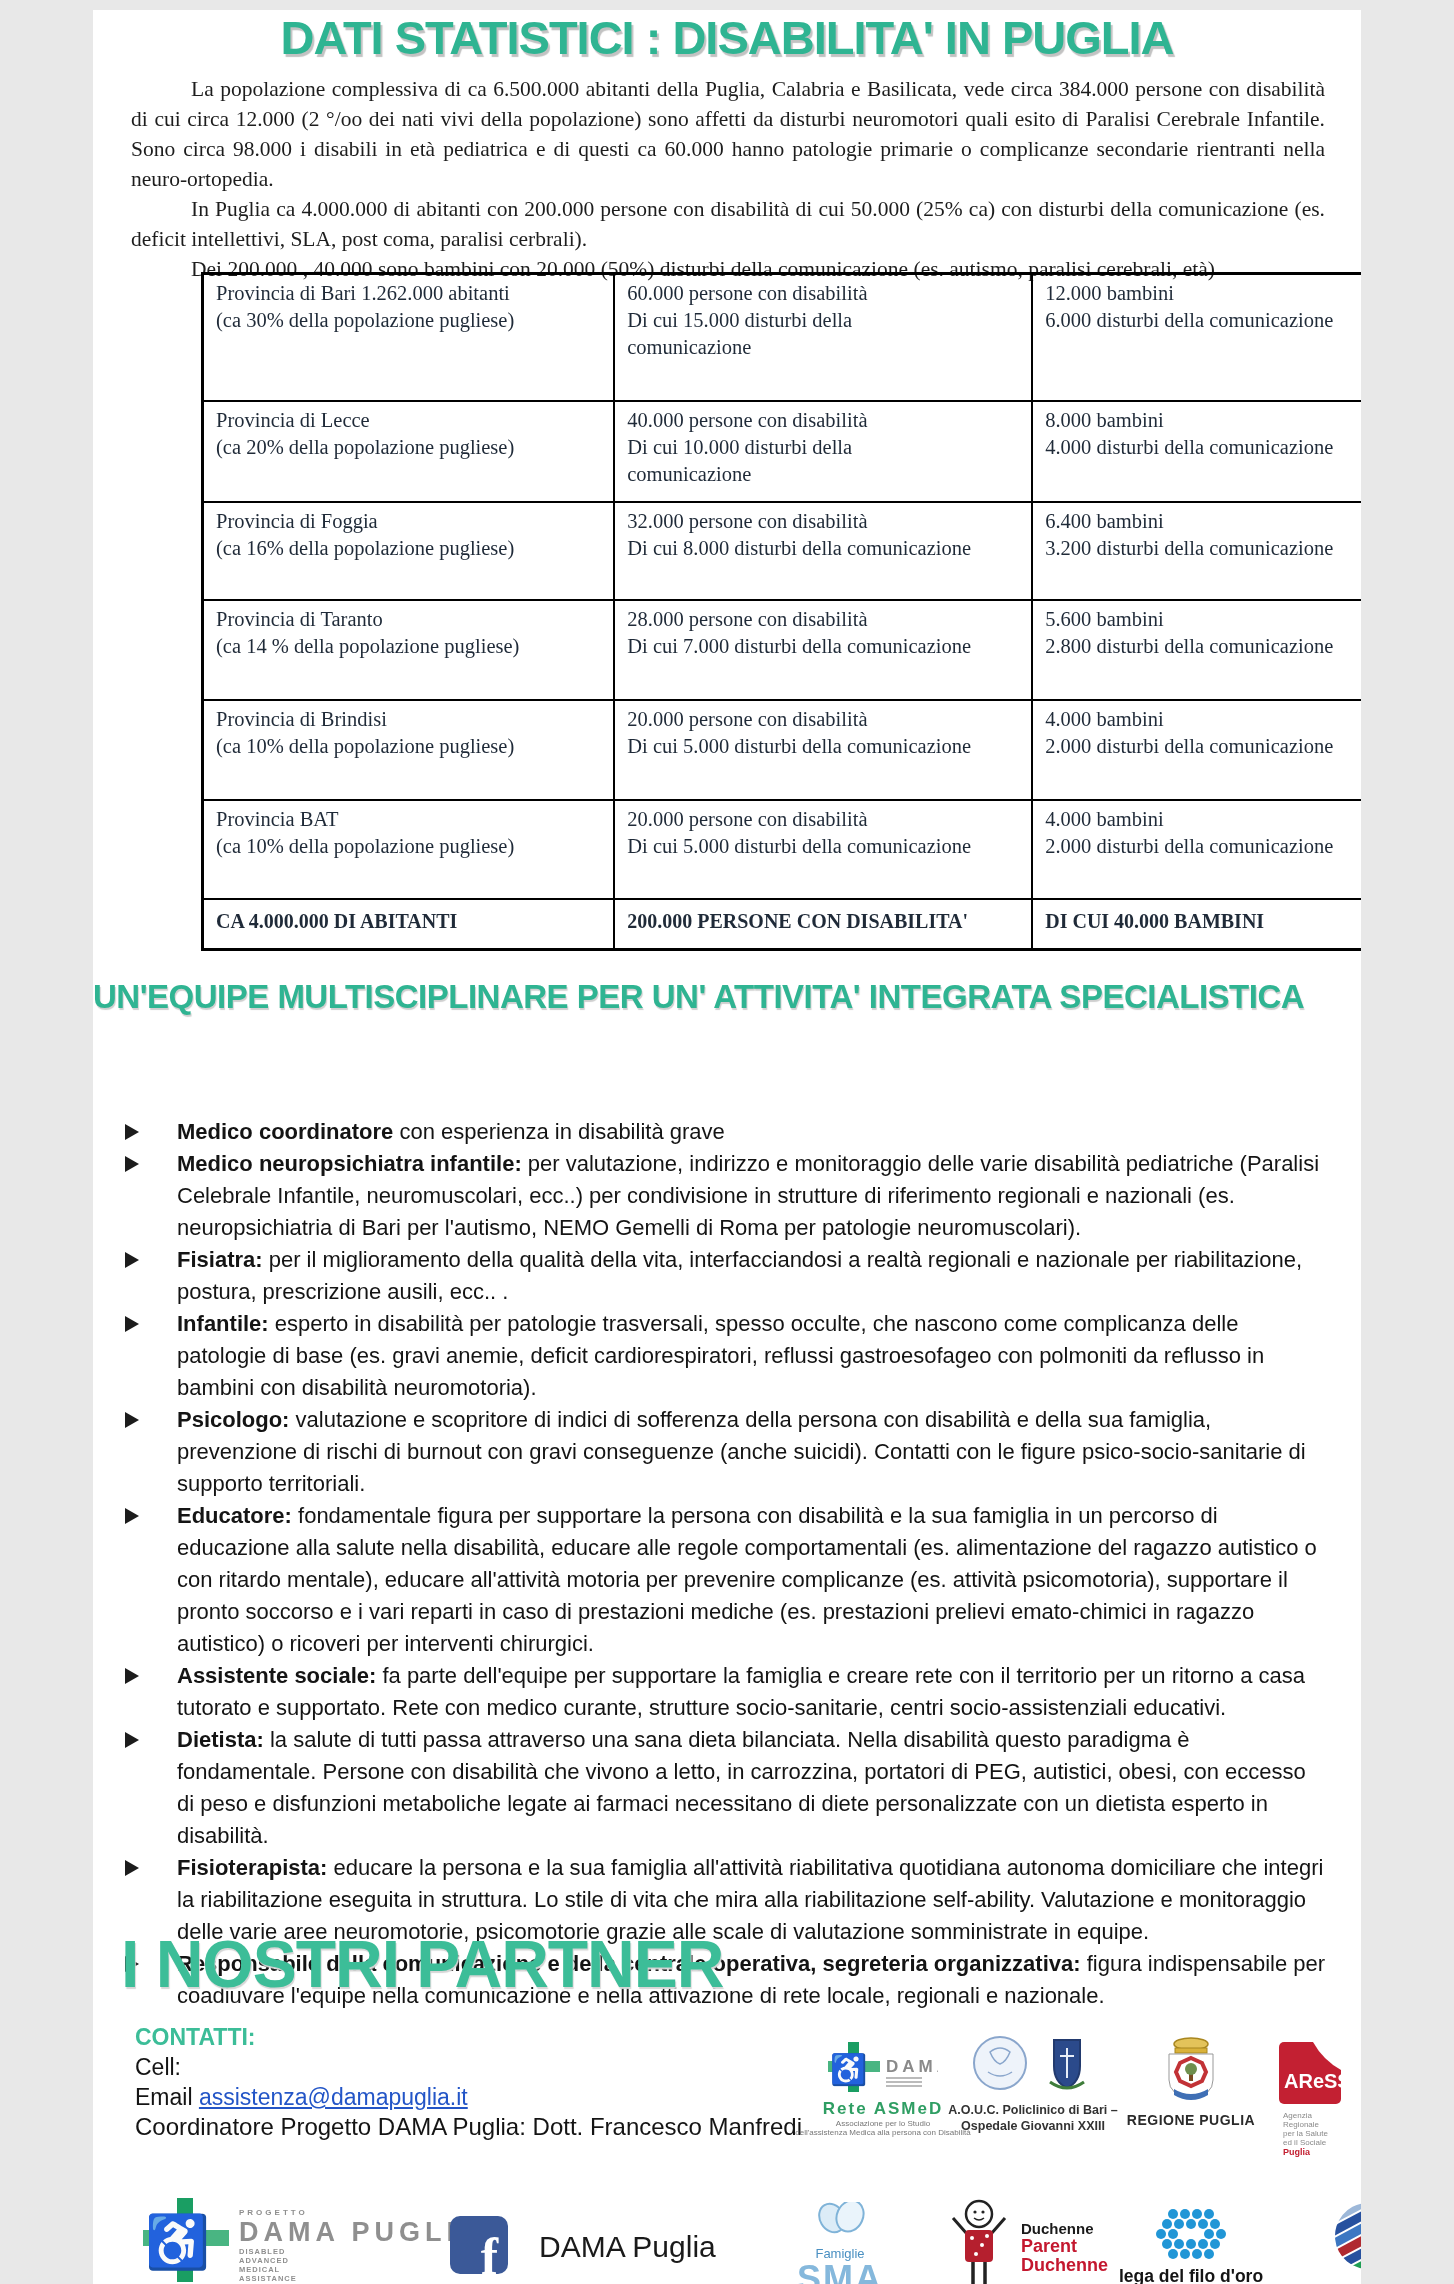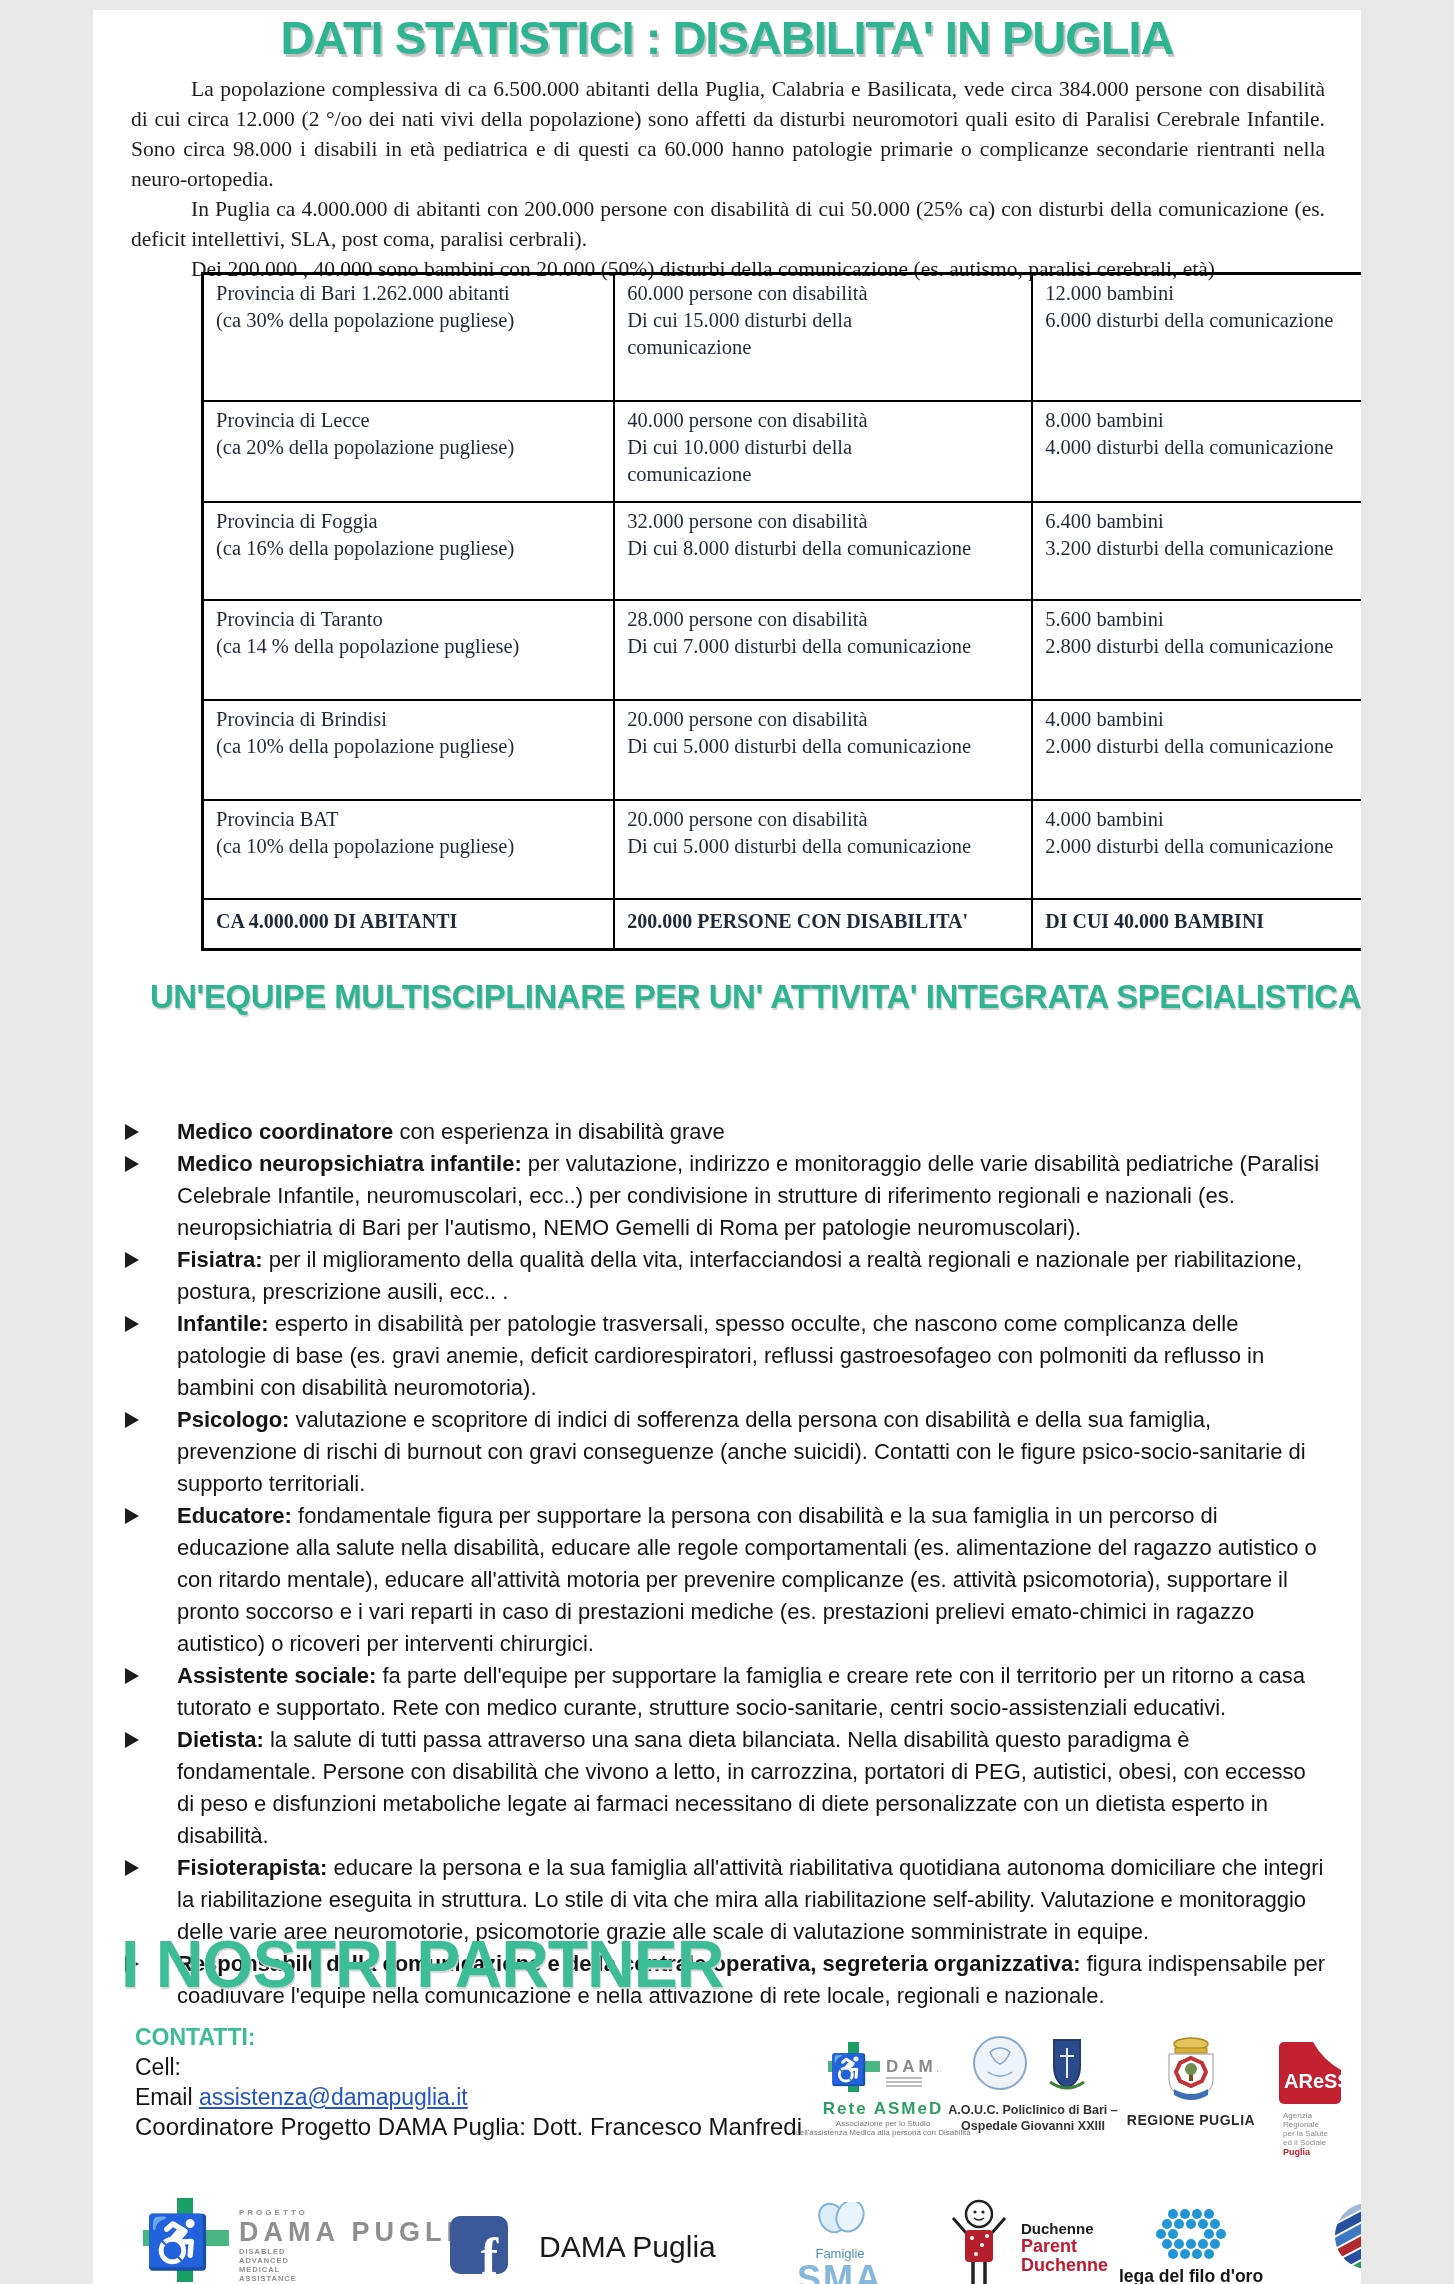--- a/index.html
+++ b/index.html
@@ -19,21 +19,21 @@
   
   .stats-table { position:absolute; top:262px; left:108px; width:1247px;
     border-collapse:collapse; table-layout:fixed;
     font-family:Liberation Serif, serif; font-size:20.5px; line-height:27px; color:#1f2a38; }
   .stats-table, .stats-table td { border:2px solid #000; }
   .stats-table { border-width:3px; }
   .stats-table td { vertical-align:top; padding:5px 10px 0 12px; white-space:pre-line; }
   .stats-table tr.total td { font-weight:bold; padding-top:8px; font-size:20px; }
 
   
-  .equipe-heading { position:absolute; top:968px; left:0; width:100%; text-align:right;
+  .equipe-heading { position:absolute; top:968px; left:0; width:100%; text-align:left;
     font-weight:bold; font-size:33px; letter-spacing:-0.5px; color:#2fb492; text-shadow:1px 2px 1px #cfcfcf; }
   .equipe-intro { position:absolute; top:1026px; left:84px; right:44px;
     font-size:23px; line-height:34px; color:#141414; }
   .equipe-list { position:absolute; top:1106px; left:0; right:34px; list-style:none; }
   .equipe-list li { position:relative; padding-left:84px; font-size:22px; line-height:32px; color:#141414; }
   .equipe-list .lead { font-weight:bold; }
   .arrow { position:absolute; left:32px; top:8px; width:0; height:0;
     border-left:14px solid #1c1c1c; border-top:8px solid transparent; border-bottom:8px solid transparent; }
 
   

